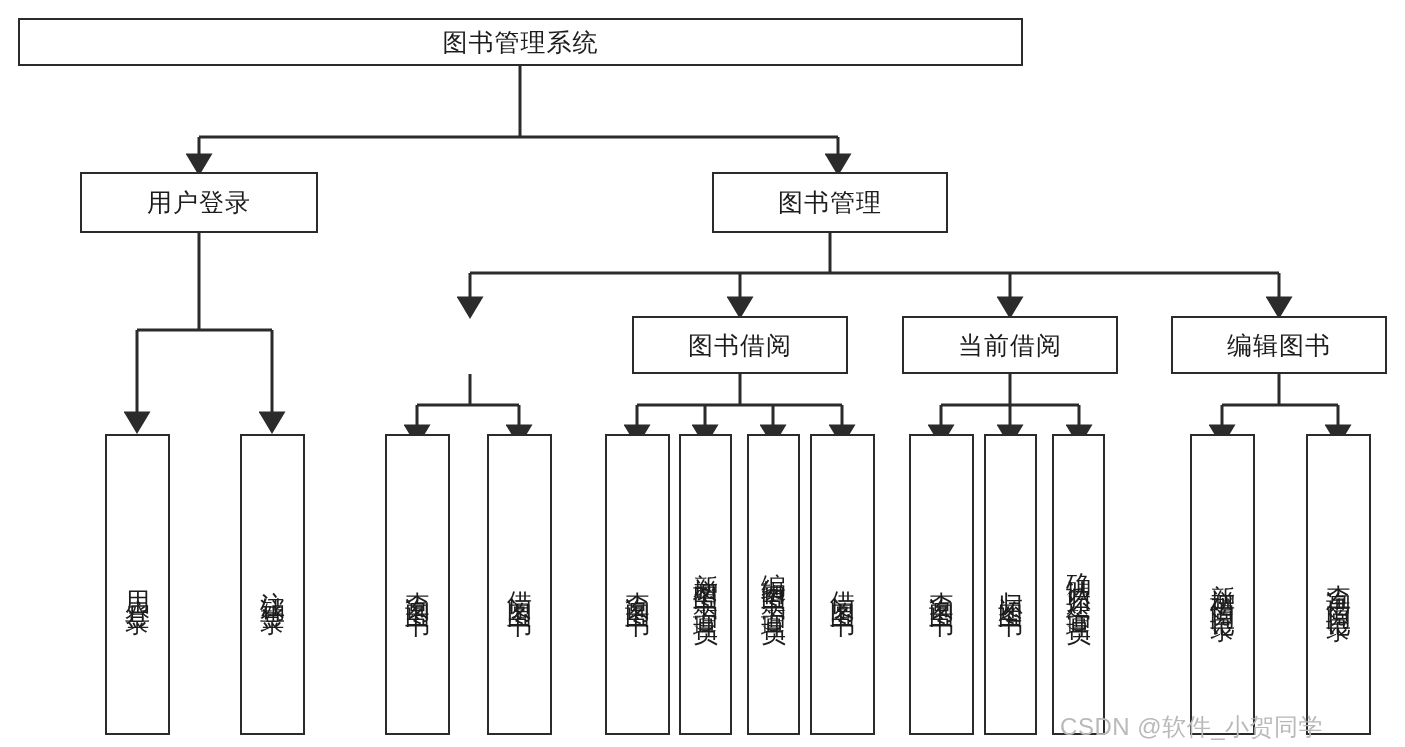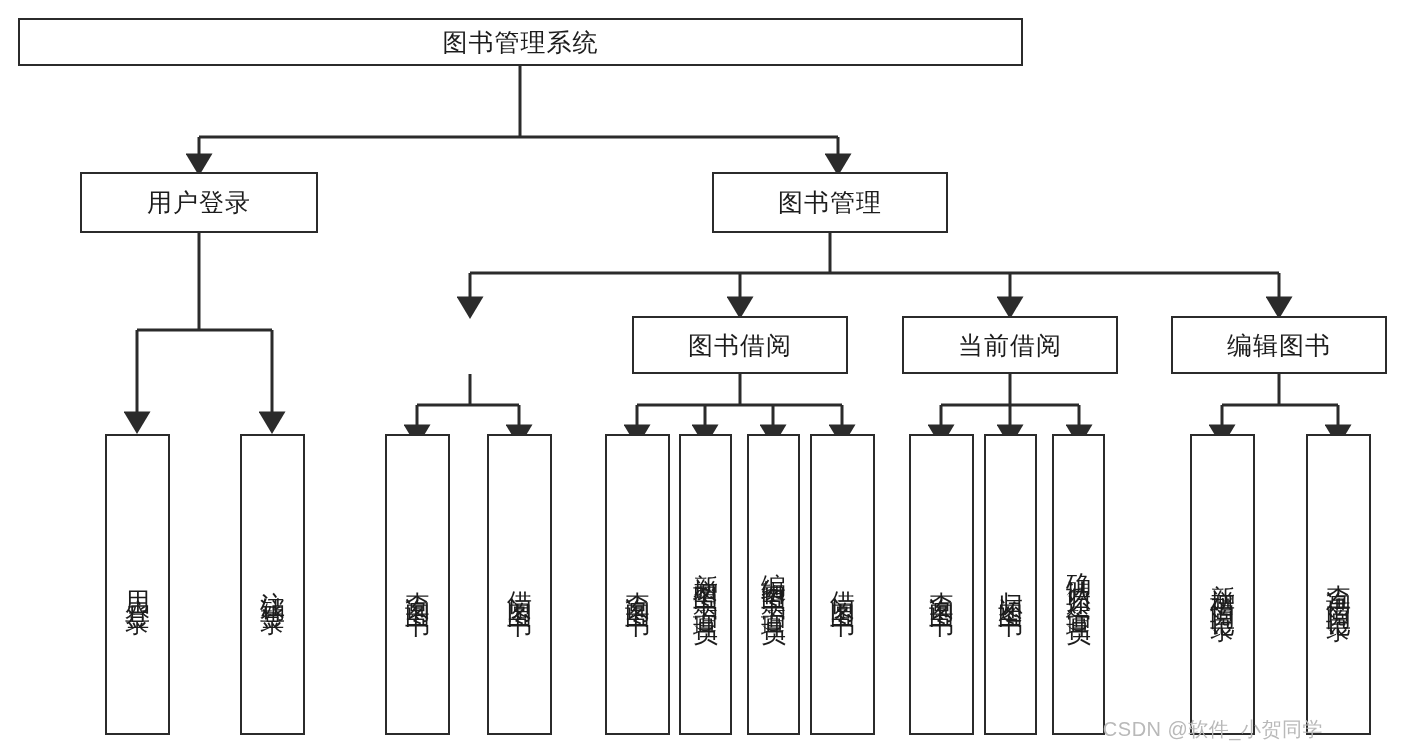--- a/index.html
+++ b/index.html
@@ -41,21 +41,21 @@
     font-size:25px;
     letter-spacing:7px;
     line-height:1;
     white-space:nowrap;
   }
 
   .watermark{
     position:absolute;
     right:8px;
     bottom:4px;
-    font-size:20px;
+    font-size:24px;
     color:#b9b9b9;
     letter-spacing:0.5px;
     white-space:nowrap;
     pointer-events:none;
   }
 </style>
 </head>
 <body>
 
 <div id="stage">

